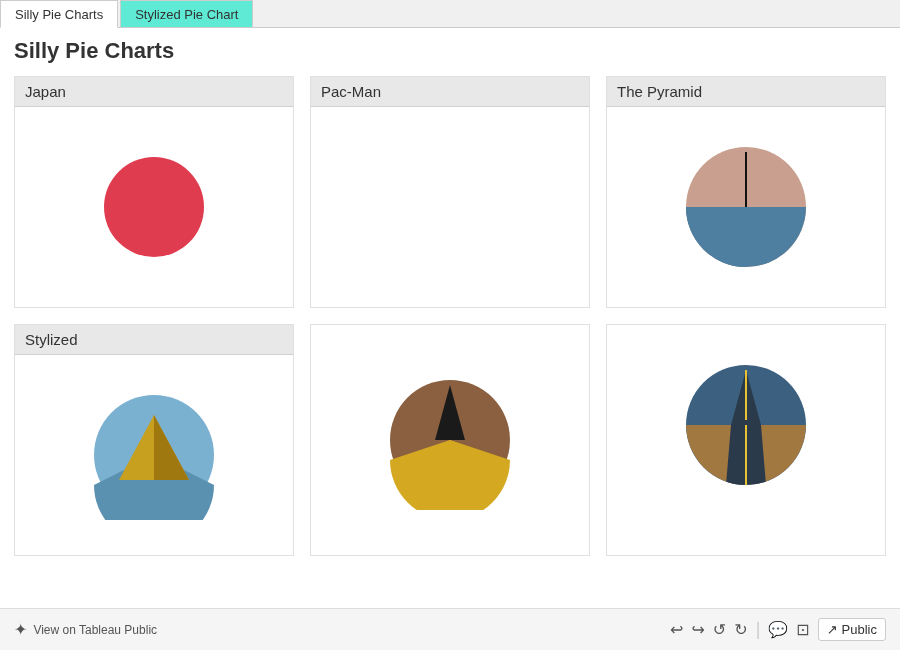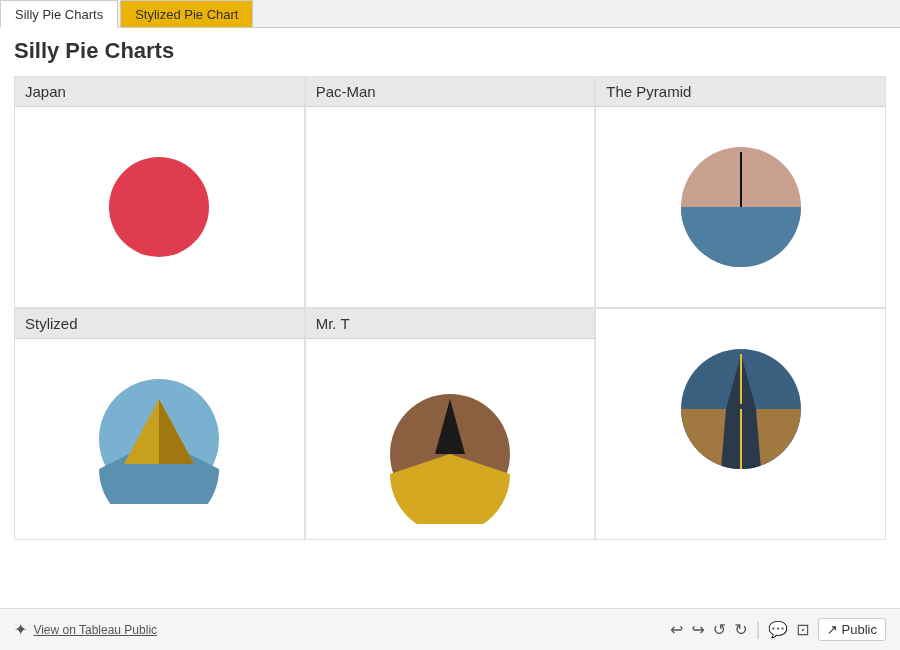--- a/index.html
+++ b/index.html
@@ -11,21 +11,21 @@
       border-bottom: 1px solid #ccc;
       background: #f0f0f0;
       height: 28px;
     }
     .tab {
       padding: 4px 14px;
       font-size: 13px;
       cursor: pointer;
       border: 1px solid #ccc;
       border-bottom: none;
-      background: #eab308;
+      background: #5eead4;
       color: #333;
       margin-right: 2px;
       display: flex;
       align-items: center;
     }
     .tab.active {
       background: #fff;
       border-bottom: 1px solid #fff;
       margin-bottom: -1px;
       z-index: 1;
@@ -40,21 +40,21 @@
       font-size: 22px;
       font-weight: bold;
       color: #333;
       margin-bottom: 12px;
     }
 
     
     .charts-grid {
       display: grid;
       grid-template-columns: repeat(3, 1fr);
-      gap: 0;
+      gap: 16px;
     }
     .chart-cell {
       background: #fff;
       border: 1px solid #e0e0e0;
       display: flex;
       flex-direction: column;
     }
     .chart-label {
       background: #e8e8e8;
       padding: 6px 10px;
@@ -184,21 +184,20 @@
           <path d="M65,65 L5,95 A60,60 0 0,0 125,95 Z" fill="#5a90b0"></path>
 
           <polygon points="65,25 30,90 100,90" fill="#c8a020"></polygon>
 
           <polygon points="65,25 65,90 100,90" fill="#a07810"></polygon>
         </svg>
       </div>
     </div>
 
     <div class="chart-cell">
-      <div class="chart-label">Mr. T</div>
       <div class="chart-area">
         <svg width="140" height="170" viewBox="0 0 140 170">
 
           <circle cx="70" cy="100" r="60" fill="#8b6040"></circle>
 
           <path d="M70,100 L10,120 A60,60 0 0,0 130,120 Z" fill="#d4a820"></path>
 
           <path d="M70,45 L55,100 L85,100 Z" fill="#1a1a1a"></path>
 
           <path d="M70,100 L15,130 A60,60 0 0,0 125,130 Z" fill="#d4a820"></path>
@@ -229,21 +228,21 @@
         </svg>
       </div>
     </div>
 
   </div>
 </div>
 
 <div class="footer">
   <div class="footer-left">
     <span style="font-size:16px;">✦</span>
-    <span style="cursor:pointer; text-decoration:underline; color:#555;">View on Tableau Public</span>
+    <span style="cursor:pointer; color:#555;">View on Tableau Public</span>
   </div>
   <div class="footer-right">
     <span class="footer-icon">↩</span>
     <span class="footer-icon">↪</span>
     <span class="footer-icon">↺</span>
     <span class="footer-icon">↻</span>
     <span style="color:#ccc; font-size:18px;">|</span>
     <span class="footer-icon">💬</span>
     <span class="footer-icon">⊡</span>
     <div class="share-btn">

